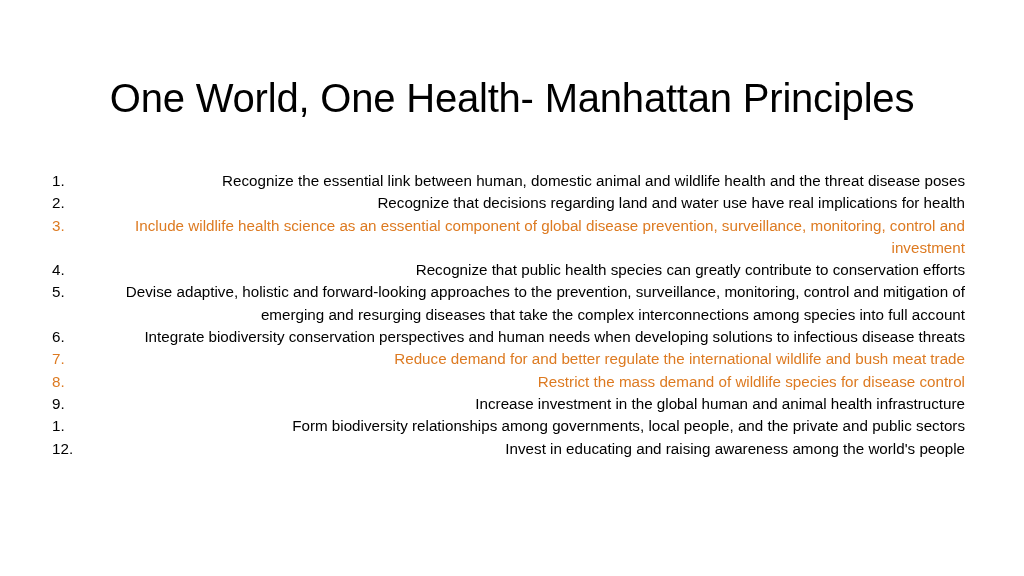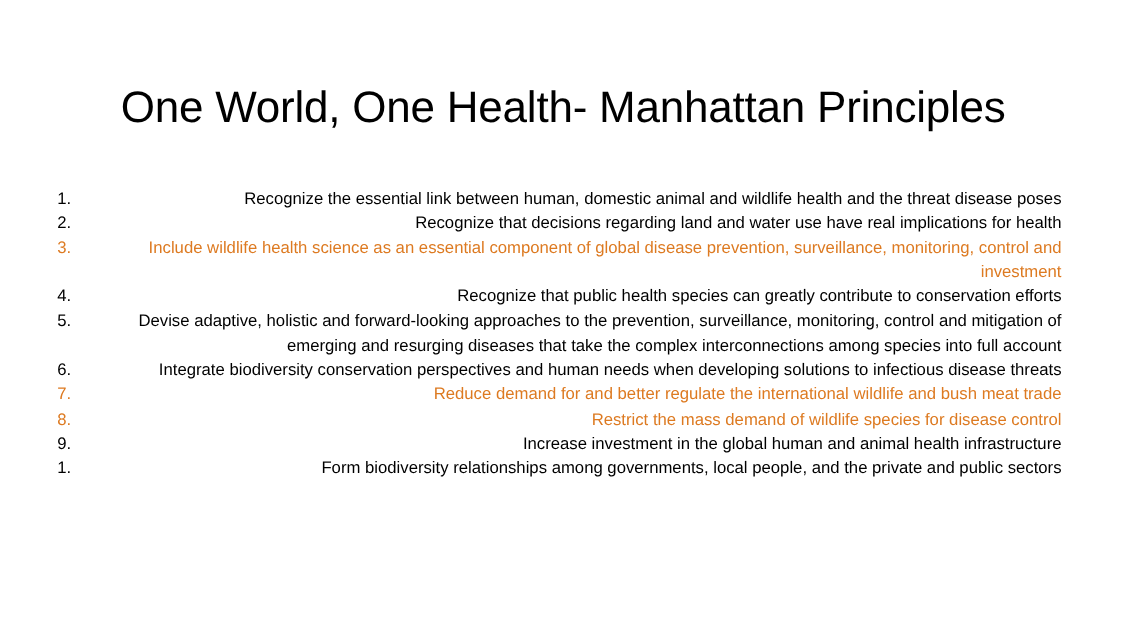--- a/index.html
+++ b/index.html
@@ -117,17 +117,21 @@
         <span class="item-text">Restrict the mass demand of wildlife species for disease control</span>
       </li>
       <li class="list-item">
         <span class="marker">9.</span>
         <span class="item-text">Increase investment in the global human and animal health infrastructure</span>
       </li>
       <li class="list-item">
         <span class="marker">1.</span>
         <span class="item-text">Form biodiversity relationships among governments, local people, and the private and public sectors</span>
       </li>
+      <li class="list-item">
+        <span class="marker">12.</span>
+        <span class="item-text">Invest in educating and raising awareness among the world's people</span>
+      </li>
     </ol>
 
   <div class="page-number">33</div>
 
 </div>
 
 </body></html>

